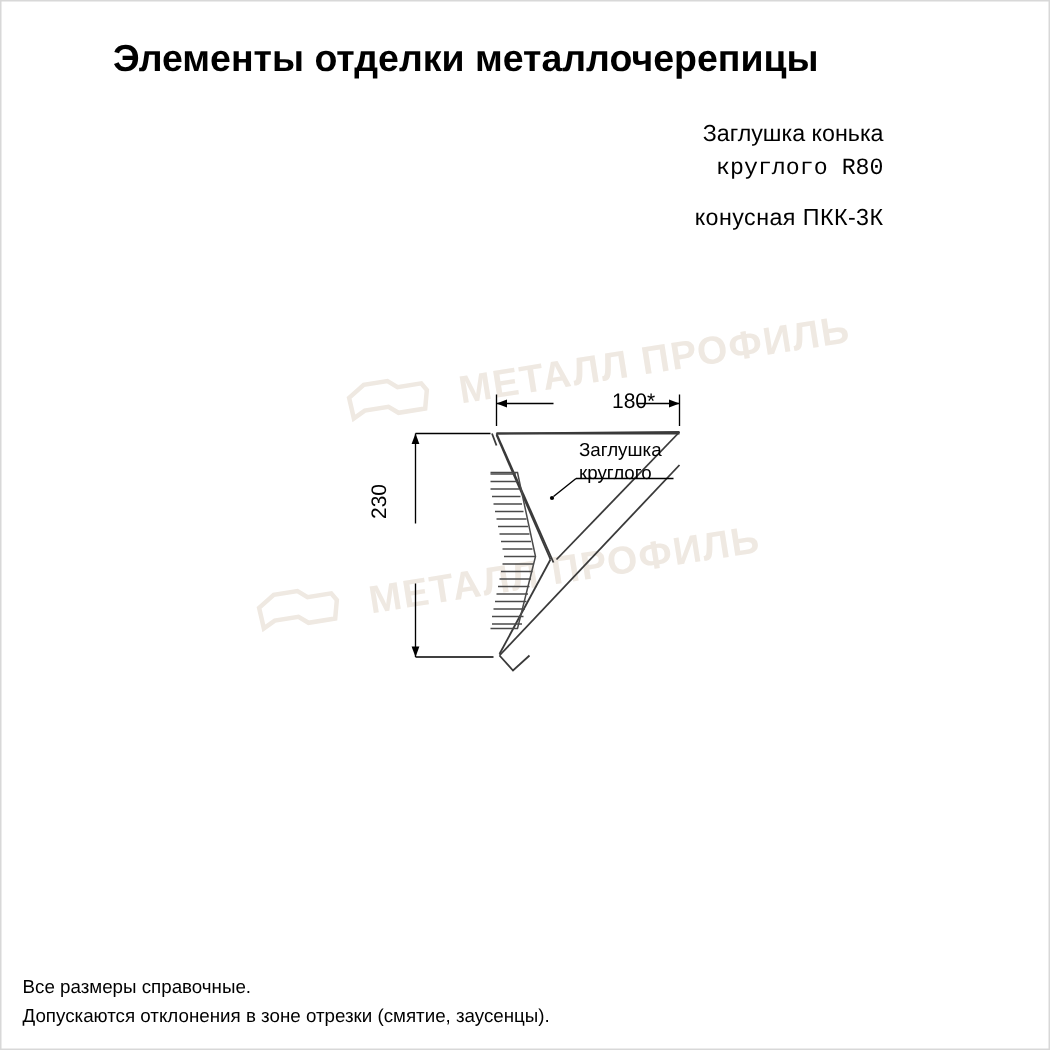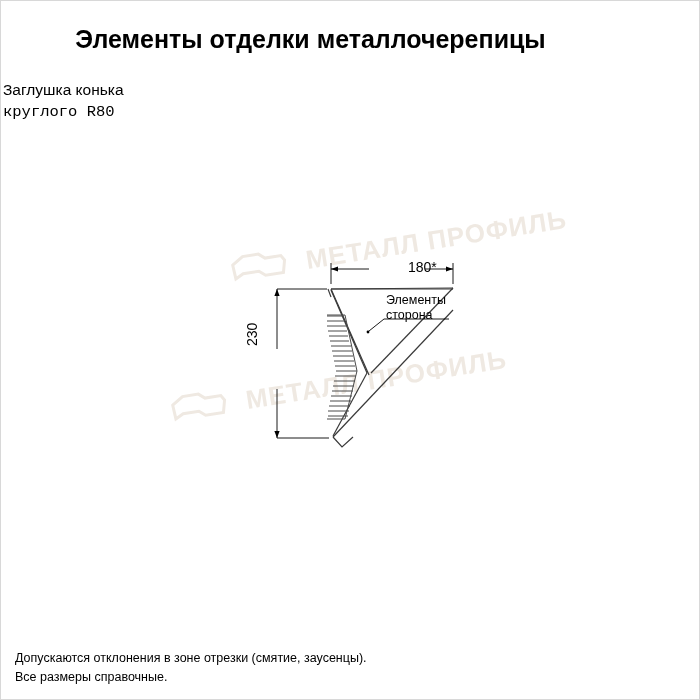--- a/index.html
+++ b/index.html
@@ -30,21 +30,21 @@
     font-size: 25px;
     font-weight: bold;
     letter-spacing: 0px;
     color: #000;
   }
   .subtitle {
     position: absolute;
     top: 78px;
     left: 0;
     width: 588px;
-    text-align: left;
+    text-align: right;
     font-size: 15.5px;
     line-height: 22px;
     color: #000;
   }
   .subtitle .line {
     display: block;
   }
   .subtitle .line.l1 { padding-left: 2px; }
   .subtitle .line.l2 { padding-left: 2px; font-family: Liberation Mono, monospace; }
   .subtitle .line.l3 { margin-top: 12px; letter-spacing: 0.3px; }
@@ -115,20 +115,21 @@
 </head>
 <body>
 
 <div class="page">
 
   <div class="title">Элементы отделки металлочерепицы</div>
 
   <div class="subtitle">
     <span class="line l1">Заглушка конька</span>
     <span class="line l2">круглого R80</span>
+    <span class="line l3">конусная   ПКК-3К</span>
   </div>
 
   <div class="wm wm-1">
     <span class="logo">
       <svg width="58" height="30" viewBox="0 0 58 30" aria-hidden="true">
         <path d="M3 10 L14 3 L30 3 L36 8 L52 8 L55 13 L52 25 L34 25 L28 20 L12 20 L4 24 Z" fill="none" stroke="#efe9e2" stroke-width="3"></path>
       </svg>
     </span>
     <span>МЕТАЛЛ ПРОФИЛЬ</span>
   </div>
@@ -213,22 +214,22 @@
       <line x1="383" y1="318" x2="448" y2="318"></line>
       <line x1="383" y1="318" x2="368" y2="330"></line>
       <circle cx="367" cy="331" r="1.4" fill="#000" stroke="none"></circle>
     </g>
   </svg>
 
   <div class="dim-label dim-180">180*</div>
   <div class="dim-label dim-230">230</div>
 
   <div class="face-label">
-    <div>Элементы</div>
-    <div>сторона</div>
+    <div>Заглушка</div>
+    <div>круглого</div>
   </div>
 
   <div class="footer">
+    <div>Все размеры справочные.</div>
     <div>Допускаются отклонения в зоне отрезки (смятие, заусенцы).</div>
-    <div>Все размеры справочные.</div>
   </div>
 
 </div>
 
 </body></html>

